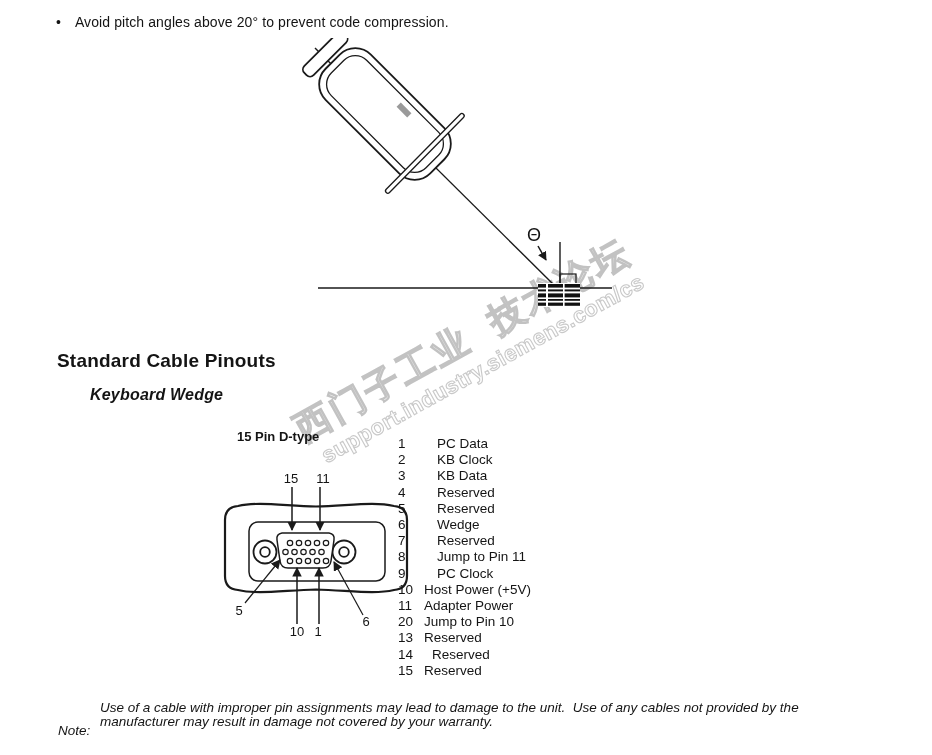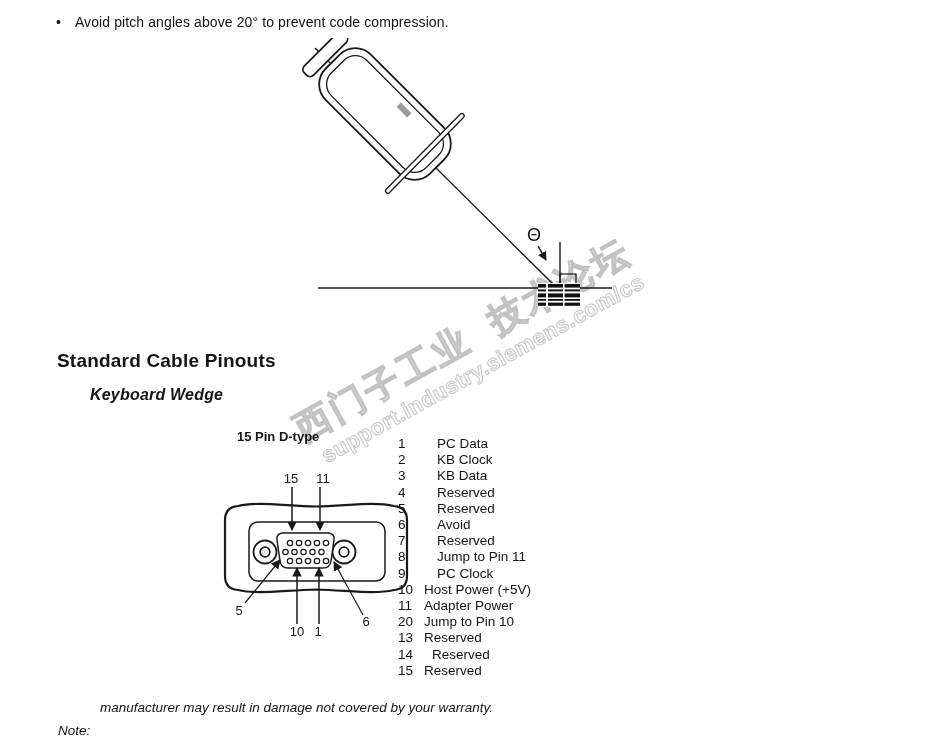--- a/index.html
+++ b/index.html
@@ -174,21 +174,21 @@
       <div class="pin-row">
         <span class="pin-num" style="width: 39px;">4</span>
         <span class="pin-label">Reserved</span>
       </div>
       <div class="pin-row">
         <span class="pin-num" style="width: 39px;">5</span>
         <span class="pin-label">Reserved</span>
       </div>
       <div class="pin-row">
         <span class="pin-num" style="width: 39px;">6</span>
-        <span class="pin-label">Avoid</span>
+        <span class="pin-label">Wedge</span>
       </div>
       <div class="pin-row">
         <span class="pin-num" style="width: 39px;">7</span>
         <span class="pin-label">Reserved</span>
       </div>
       <div class="pin-row">
         <span class="pin-num" style="width: 39px;">8</span>
         <span class="pin-label">Jump to Pin 11</span>
       </div>
       <div class="pin-row">
@@ -217,17 +217,18 @@
       </div>
       <div class="pin-row">
         <span class="pin-num" style="width: 26px;">15</span>
         <span class="pin-label">Reserved</span>
       </div>
     </div>
 
   <div class="abs note fig">
     <span class="note-label">Note:</span>
     <span>
+      <span class="note-line" style="display:block">Use of a cable with improper pin assignments may lead to damage to the unit.  Use of any cables not provided by the</span>
       <span class="note-line" style="display:block">manufacturer may result in damage not covered by your warranty.</span>
     </span>
   </div>
 
 </div>
 
 </body></html>

